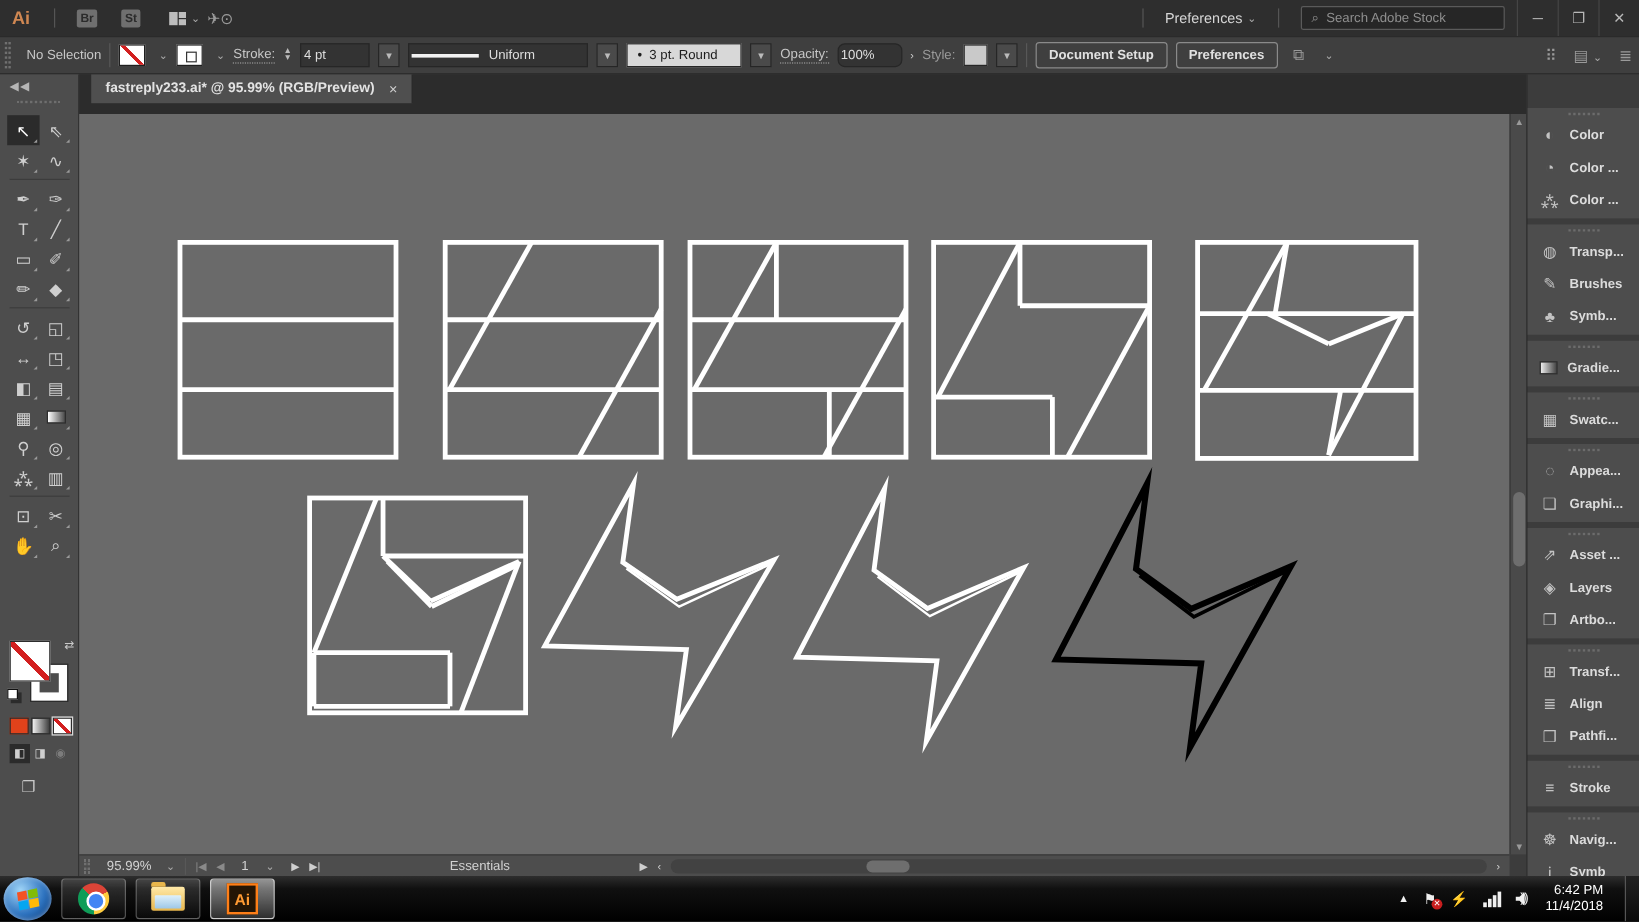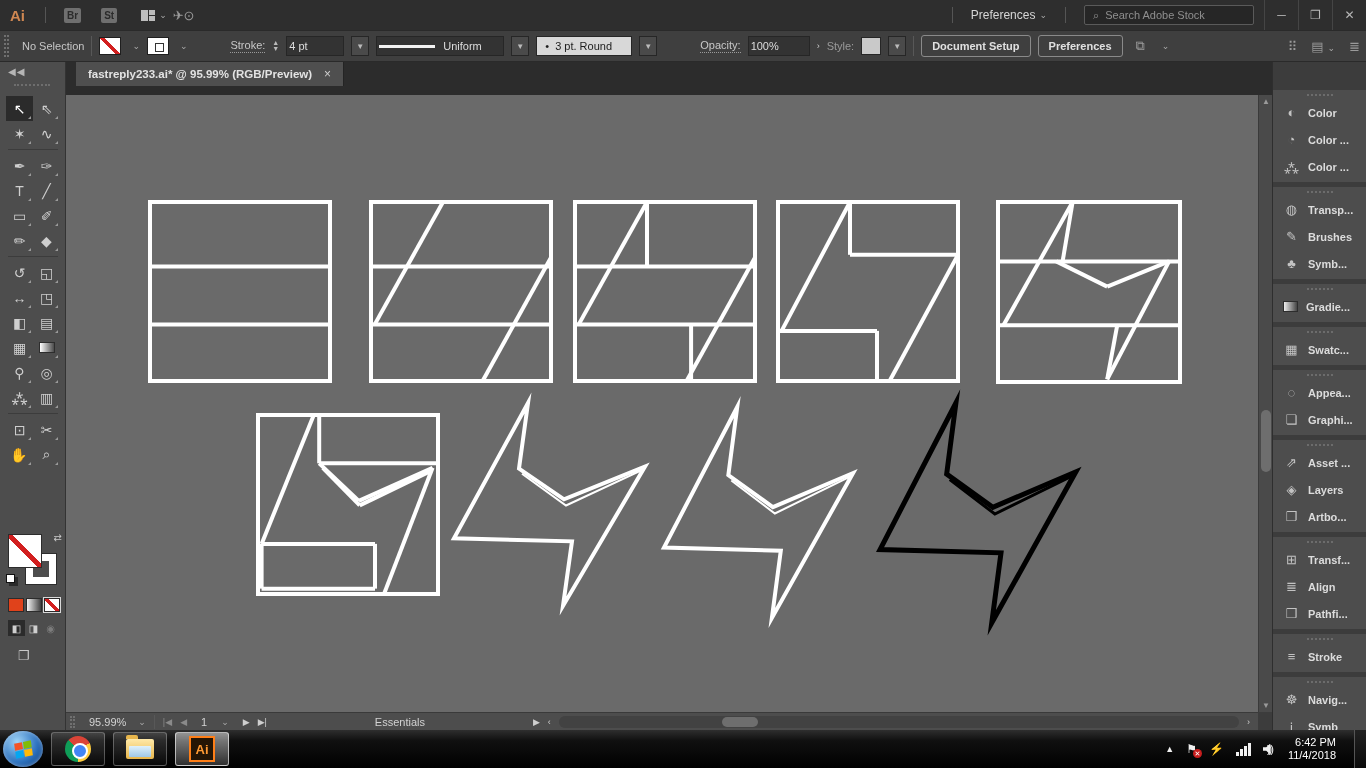--- a/index.html
+++ b/index.html
@@ -33,21 +33,21 @@
   #controlbar { position:absolute; left:0; top:30px; width:1366px; height:32px; background:#3f3f3f;
                 border-top:1px solid #2a2a2a; border-bottom:1px solid #2a2a2a;
                 display:flex; align-items:center; color:#cfcfcf; font-size:11px; gap:7px; padding:0 6px 0 4px; }
   .grip-v { width:5px; height:22px; border-left:2px dotted #707070; border-right:2px dotted #707070; margin-right:6px; }
   .cb-sep { width:1px; height:20px; background:#585858; }
   .swatch { width:22px; height:18px; background:#fff; border:1px solid #1f1f1f; position:relative; }
   .swatch.none:before { content:""; position:absolute; inset:0;
         background:linear-gradient(45deg, transparent 44%, #d21f1f 44%, #d21f1f 56%, transparent 56%); }
   .swatch.stroke:before { content:""; position:absolute; left:7px; top:5px; width:7px; height:7px; border:1.5px solid #333; }
   .cb-label { color:#c7c7c7; }
-  .cb-label.dotted { border-bottom:1px dotted #9a9a9a; padding-bottom:1px;margin-left:36px; }
+  .cb-label.dotted { border-bottom:1px dotted #9a9a9a; padding-bottom:1px; }
   .stepper { display:flex; flex-direction:column; color:#bbb; font-size:7px; line-height:6px; }
   .cb-box { background:#333; border:1px solid #262626; height:20px; display:flex; align-items:center; padding:0 2px; color:#ddd; }
   .cb-dd { background:#4a4a4a; border:1px solid #262626; height:20px; width:18px; display:flex; align-items:center; justify-content:center; color:#bbb; font-size:8px; }
   .profile-line { width:56px; height:3px; background:#f2f2f2; margin-right:8px; }
   .brush-box { background:#d8d8d8; color:#1d1d1d; border:1px solid #262626; height:20px; display:flex; align-items:center; padding:0 8px; gap:6px; }
   .style-swatch { width:20px; height:18px; background:#c9c9c9; border:1px solid #262626; }
   .cb-btn { border:1px solid #8a8a8a; border-radius:3px; height:22px; display:flex; align-items:center; padding:0 10px; color:#e0e0e0; font-weight:bold; font-size:11px; }
   .cb-right-icons { margin-left:auto; display:flex; align-items:center; gap:14px; color:#9a9a9a; font-size:13px; }
 
   
@@ -203,32 +203,32 @@
     <span class="chev">⌄</span>
     <span class="swatch stroke"></span>
     <span class="chev">⌄</span>
     <span class="cb-label dotted">Stroke:</span>
     <span class="stepper">
         <b>▲</b>
         <b>▼</b>
       </span>
     <span class="cb-box" style="width:58px;">4 pt</span>
     <span class="cb-dd">▼</span>
-    <span class="cb-box" style="width:128px;">
+    <span class="cb-box" style="width:150px;">
       <span class="profile-line"></span>
       <span>Uniform</span>
     </span>
     <span class="cb-dd">▼</span>
     <span class="brush-box" style="width:96px;">
       <span>•</span>
       <span>3 pt. Round</span>
     </span>
     <span class="cb-dd">▼</span>
     <span class="cb-label dotted">Opacity:</span>
-    <span class="cb-box" style="width:62px;">100%</span>
+    <span class="cb-box" style="width:54px;border-radius:6px;">100%</span>
     <span class="sb-arr">›</span>
     <span class="cb-label" style="color:#9a9a9a;">Style:</span>
     <span class="style-swatch"></span>
     <span class="cb-dd">▼</span>
     <span class="cb-sep"></span>
     <span class="cb-btn">Document Setup</span>
     <span class="cb-btn">Preferences</span>
     <span class="mb-icon">⧉</span>
     <span class="chev">⌄</span>
     <span class="cb-right-icons">

